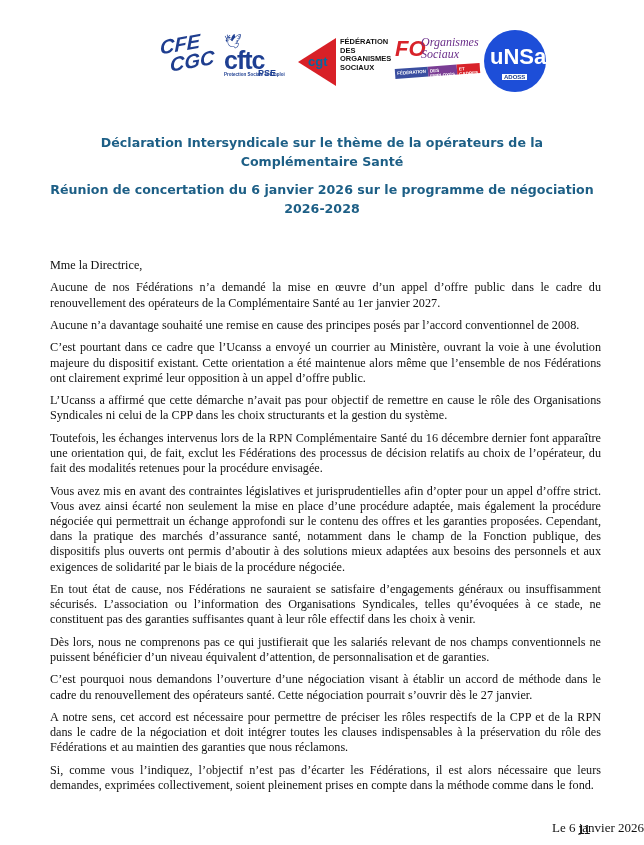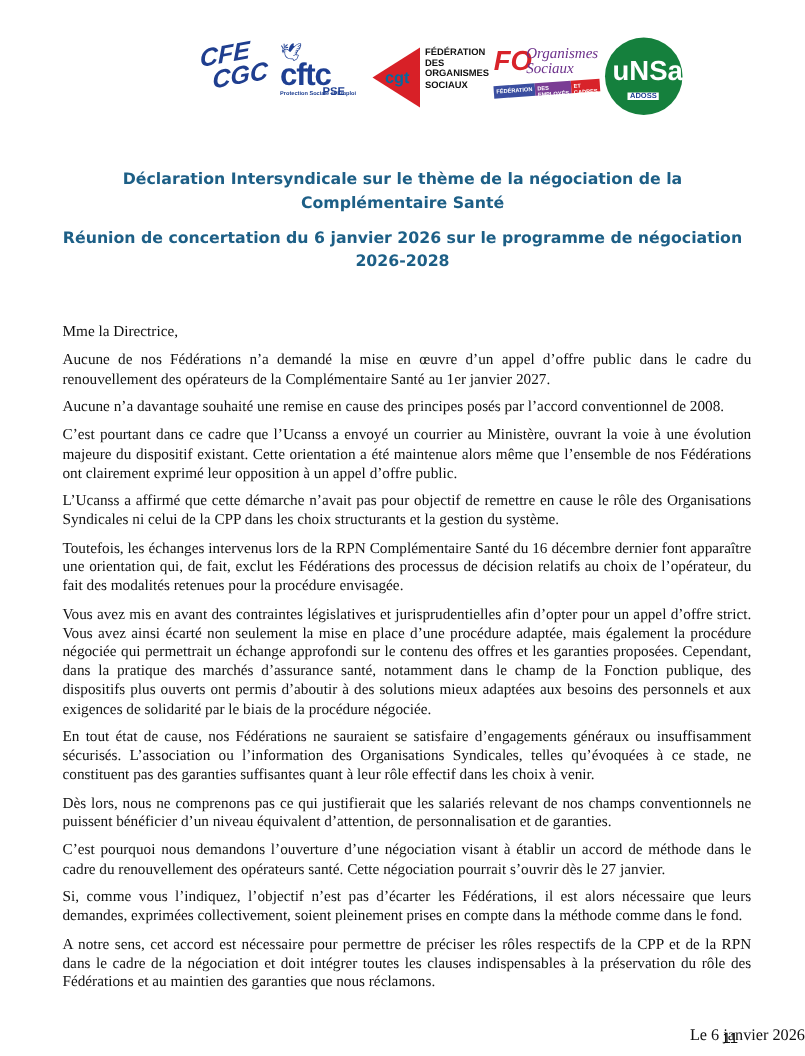--- a/index.html
+++ b/index.html
@@ -24,21 +24,21 @@
   .cgt .tri{position:absolute;left:0;top:0;width:0;height:0;border-top:24px solid transparent;border-bottom:24px solid transparent;border-right:38px solid #d82027;}
   .cgt .tri-label{position:absolute;left:10px;top:16px;color:#0369a1;font-family:"Liberation Sans",sans-serif;font-weight:bold;font-size:13px;}
   .cgt .txt{position:absolute;left:42px;top:0;font-family:"Liberation Sans",sans-serif;font-weight:bold;font-size:7.5px;line-height:8.5px;color:#111;}
   
   .fo{left:303px;top:8px;width:86px;height:56px;}
   .fo .big{position:absolute;left:0;top:0;font-family:"Liberation Sans",sans-serif;font-weight:bold;font-style:italic;font-size:22px;color:#d8232a;}
   .fo .org{position:absolute;left:26px;top:0;font-family:"Liberation Serif",serif;font-style:italic;font-size:12px;line-height:12px;color:#6b2f8a;}
   .fo .band{position:absolute;left:0;top:30px;height:10px;width:84px;display:flex;transform:rotate(-4deg);}
   .fo .band span{font-family:"Liberation Sans",sans-serif;font-size:4.5px;color:#fff;font-weight:bold;padding:2px 2px;}
   
-  .unsa{left:392px;top:2px;width:62px;height:62px;border-radius:50%;background:#15803d;color:#fff;}
+  .unsa{left:392px;top:2px;width:62px;height:62px;border-radius:50%;background:#1d4ed8;color:#fff;}
   .unsa .t{position:absolute;left:6px;top:14px;font-family:"Liberation Sans",sans-serif;font-weight:bold;font-size:22px;}
   .unsa .s{position:absolute;left:18px;top:44px;font-family:"Liberation Sans",sans-serif;font-size:6px;color:#1d3f8f;background:#fff;padding:0 2px;font-weight:bold;}
 
   .heading{position:absolute;left:30px;width:584px;text-align:center;font-family:"DejaVu Sans",sans-serif;font-weight:bold;color:#1d5f86;font-size:12.6px;line-height:19px;}
   .h1{top:133px;}
   .h2{top:180px;}
   .body{position:absolute;left:50px;width:551px;top:258px;font-size:12.2px;line-height:15.2px;text-align:justify;}
   .body p{margin:0 0 7.2px 0;}
   .footer-date{position:absolute;top:820px;left:0;width:644px;text-align:right;font-size:13px;}
   .page-num{position:absolute;top:823px;left:578px;font-family:"Liberation Sans",sans-serif;font-size:12px;}
@@ -79,37 +79,37 @@
       <span style="background:#d8232a">ET CADRES</span>
     </div>
   </div>
   <div class="logo unsa">
     <div class="t">uNSa</div>
     <div class="s">ADOSS</div>
   </div>
 </div>
 
 <div class="heading h1">
-  <div>Déclaration Intersyndicale sur le thème de la négociation de la</div>
+  <div>Déclaration Intersyndicale sur le thème de la opérateurs de la</div>
   <div>Complémentaire Santé</div>
 </div>
 <div class="heading h2">
   <div>Réunion de concertation du 6 janvier 2026 sur le programme de négociation</div>
   <div>2026-2028</div>
 </div>
 
 <div class="body">
   <p>Mme la Directrice,</p>
   <p>Aucune de nos Fédérations n’a demandé la mise en œuvre d’un appel d’offre public dans le cadre du renouvellement des opérateurs de la Complémentaire Santé au 1er janvier 2027.</p>
   <p>Aucune n’a davantage souhaité une remise en cause des principes posés par l’accord conventionnel de 2008.</p>
   <p>C’est pourtant dans ce cadre que l’Ucanss a envoyé un courrier au Ministère, ouvrant la voie à une évolution majeure du dispositif existant. Cette orientation a été maintenue alors même que l’ensemble de nos Fédérations ont clairement exprimé leur opposition à un appel d’offre public.</p>
   <p>L’Ucanss a affirmé que cette démarche n’avait pas pour objectif de remettre en cause le rôle des Organisations Syndicales ni celui de la CPP dans les choix structurants et la gestion du système.</p>
   <p>Toutefois, les échanges intervenus lors de la RPN Complémentaire Santé du 16 décembre dernier font apparaître une orientation qui, de fait, exclut les Fédérations des processus de décision relatifs au choix de l’opérateur, du fait des modalités retenues pour la procédure envisagée.</p>
   <p>Vous avez mis en avant des contraintes législatives et jurisprudentielles afin d’opter pour un appel d’offre strict. Vous avez ainsi écarté non seulement la mise en place d’une procédure adaptée, mais également la procédure négociée qui permettrait un échange approfondi sur le contenu des offres et les garanties proposées. Cependant, dans la pratique des marchés d’assurance santé, notamment dans le champ de la Fonction publique, des dispositifs plus ouverts ont permis d’aboutir à des solutions mieux adaptées aux besoins des personnels et aux exigences de solidarité par le biais de la procédure négociée.</p>
   <p>En tout état de cause, nos Fédérations ne sauraient se satisfaire d’engagements généraux ou insuffisamment sécurisés. L’association ou l’information des Organisations Syndicales, telles qu’évoquées à ce stade, ne constituent pas des garanties suffisantes quant à leur rôle effectif dans les choix à venir.</p>
   <p>Dès lors, nous ne comprenons pas ce qui justifierait que les salariés relevant de nos champs conventionnels ne puissent bénéficier d’un niveau équivalent d’attention, de personnalisation et de garanties.</p>
   <p>C’est pourquoi nous demandons l’ouverture d’une négociation visant à établir un accord de méthode dans le cadre du renouvellement des opérateurs santé. Cette négociation pourrait s’ouvrir dès le 27 janvier.</p>
+  <p>A notre sens, cet accord est nécessaire pour permettre de préciser les rôles respectifs de la CPP et de la RPN dans le cadre de la négociation et doit intégrer toutes les clauses indispensables à la préservation du rôle des Fédérations  et au maintien des garanties que nous réclamons.</p>
   <p>Si, comme vous l’indiquez, l’objectif n’est pas d’écarter les Fédérations, il est alors nécessaire que leurs demandes, exprimées collectivement, soient pleinement prises en compte dans la méthode comme dans le fond.</p>
-  <p>A notre sens, cet accord est nécessaire pour permettre de préciser les rôles respectifs de la CPP et de la RPN dans le cadre de la négociation et doit intégrer toutes les clauses indispensables à la préservation du rôle des Fédérations  et au maintien des garanties que nous réclamons.</p>
 </div>
 
 <div class="footer-date">Le 6 janvier 2026</div>
 <div class="page-num">11</div>
 
 </body></html>

